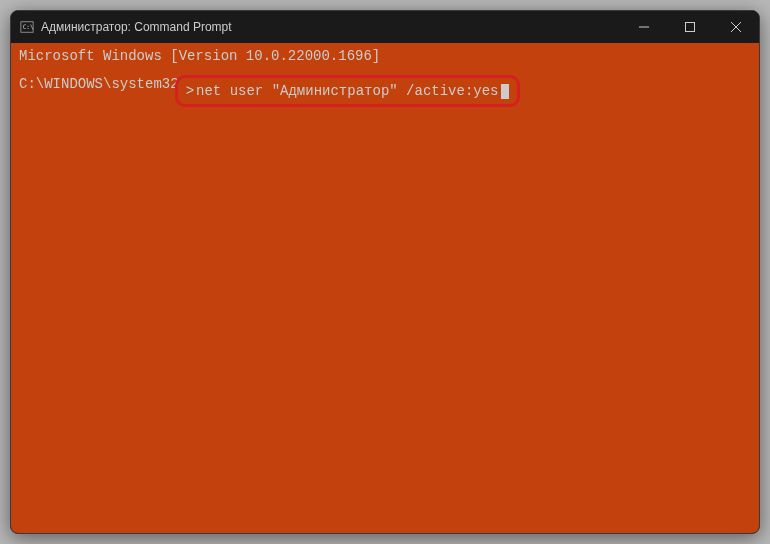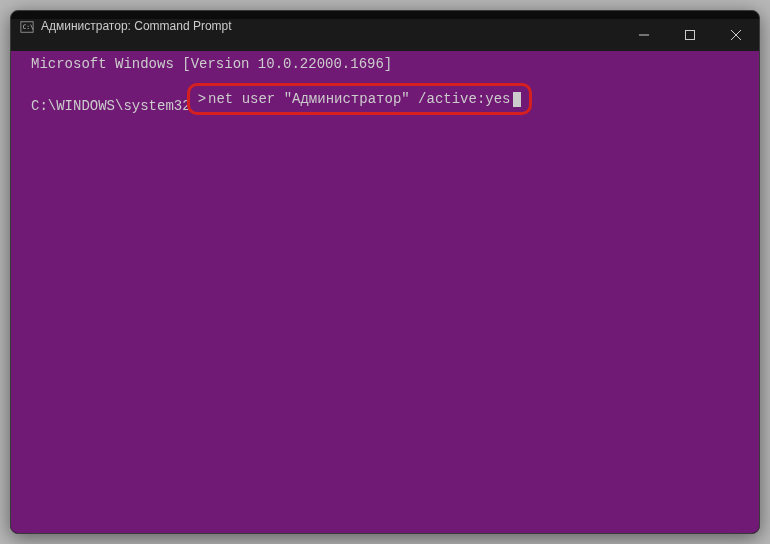--- a/index.html
+++ b/index.html
@@ -24,24 +24,24 @@
       border-radius: 8px;
       overflow: hidden;
       display: flex;
       flex-direction: column;
       box-shadow: 0 4px 20px rgba(0,0,0,0.5);
     }
     .titlebar {
       height: 32px;
       background: #1a1a1a;
       display: flex;
+      align-items: center;
       padding-left: 8px;
       color: #cccccc;
       font-size: 12px;
-      margin-top: 8px;
     }
     .title-icon {
       width: 16px;
       height: 16px;
       margin-right: 6px;
       display: flex;
       align-items: center;
       justify-content: center;
     }
     .title-icon svg {
@@ -64,34 +64,34 @@
       justify-content: center;
       color: #cccccc;
       cursor: pointer;
     }
     .win-btn svg {
       width: 10px;
       height: 10px;
     }
     .terminal {
       flex: 1;
-      background: #701a75;
-      padding: 4px 20px;
+      background: #c2410c;
+      padding: 4px 8px;
       font-family: Consolas, 'Courier New', monospace;
       font-size: 14px;
       color: #cccccc;
       line-height: 1.3;
       overflow: hidden;
     }
     .line {
       white-space: pre;
     }
     .prompt-line {
       display: flex;
-      align-items: flex-end;
+      align-items: flex-start;
       margin-top: 10px;
     }
     .prompt-prefix {
       white-space: nowrap;
     }
     .highlight-box {
       border: 3px solid #d62020;
       border-radius: 10px;
       padding: 4px 8px;
       margin-left: -4px;

